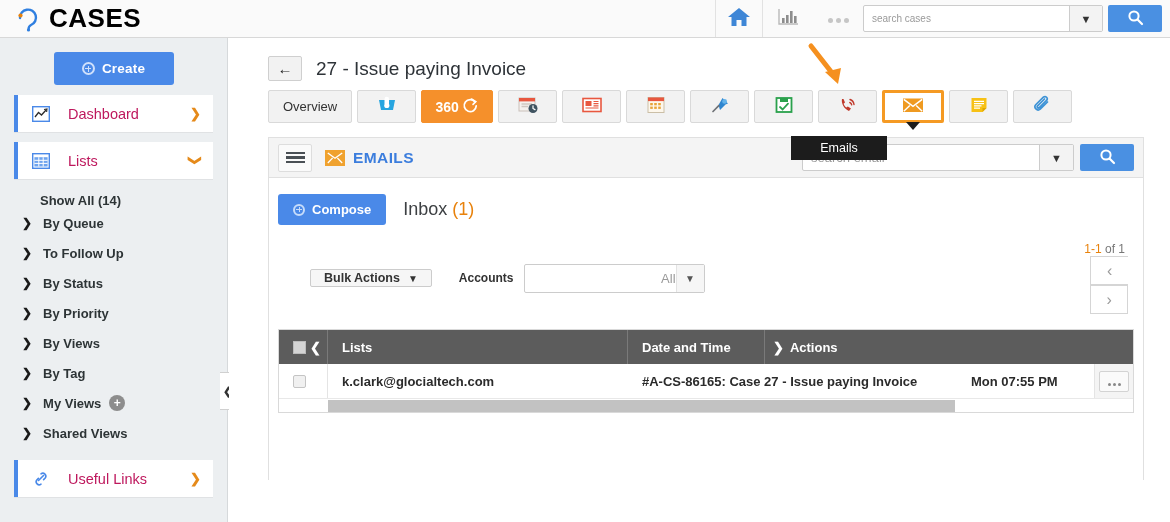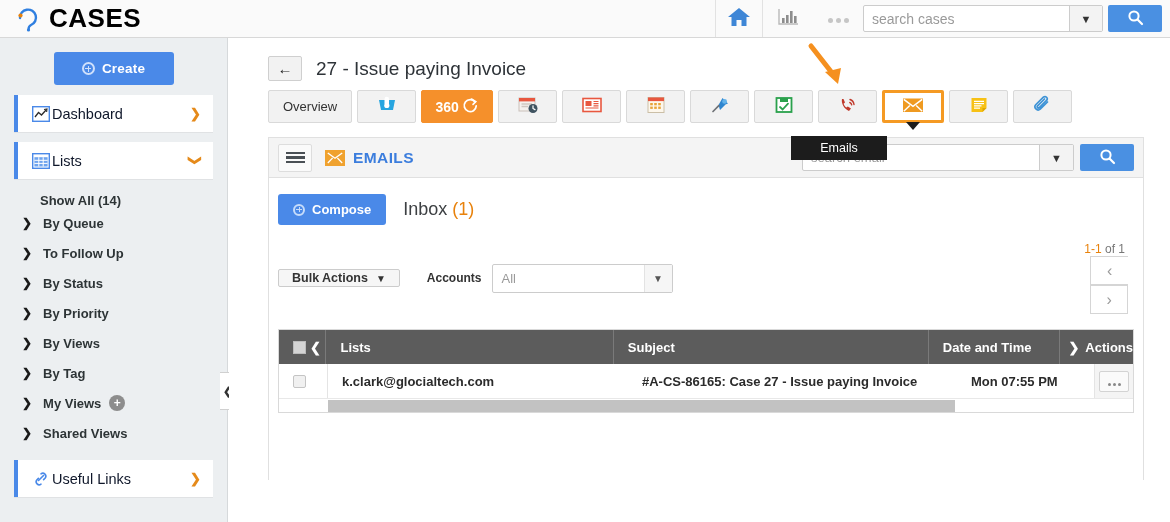--- a/index.html
+++ b/index.html
@@ -26,21 +26,21 @@
   }
   .chart-btn { width:50px; height:37px; display:flex; align-items:center; justify-content:center; }
   .dots-btn { width:50px; height:37px; display:flex; align-items:center; justify-content:center; }
   .dots-btn i { width:5px;height:5px;border-radius:50%;background:#c6c6c6;margin:0 1.5px;display:inline-block;}
   .search-wrap { display:flex; align-items:center; margin-right:8px; }
   .search-box {
     width:240px; height:27px; border:1px solid #ccc; background:#fff;
     display:flex; align-items:center; border-radius:2px;
   }
   .search-box input {
-    border:0; outline:0; width:205px; height:25px; padding:0 8px; font-size:14px;
+    border:0; outline:0; width:205px; height:25px; padding:0 8px; font-size:10px;
     color:#555; font-family:"Liberation Sans", sans-serif; background:transparent;
   }
   .search-box input::placeholder { color:#9a9a9a; }
   .search-caret {
     width:33px; height:25px; border-left:1px solid #ccc; background:#f3f3f3;
     display:flex; align-items:center; justify-content:center; color:#333; font-size:11px;
   }
   .search-go {
     width:54px; height:27px; background:#4a90e2; margin-left:5px; border-radius:2px;
     display:flex; align-items:center; justify-content:center;
@@ -61,21 +61,21 @@
     position:relative; display:inline-block;
   }
   .create-plus:before,.create-plus:after{content:"";position:absolute;background:#cfe0fb;}
   .create-plus:before{left:4px;top:1.5px;width:1.5px;height:6px;}
   .create-plus:after{top:3.7px;left:1.5px;height:1.5px;width:6px;}
 
   .nav-card {
     margin:10px 14px 0 14px; background:#fff; height:37px; border-left:4px solid #4a89e8;
     display:flex; align-items:center; padding:0 12px 0 14px; box-shadow:0 1px 0 rgba(0,0,0,.05);
   }
-  .nav-card .nav-label { color:#0f172a; font-size:14.5px; flex:1; margin-left:2px; }
+  .nav-card .nav-label { color:#be185d; font-size:14.5px; flex:1; margin-left:18px; }
   .nav-card .chev { color:#e58a1a; font-weight:bold; font-size:13px; }
   .nav-icon { width:18px; height:16px; display:inline-block; position:relative; }
 
   .show-all { padding:14px 0 0 40px; font-size:13px; font-weight:bold; color:#2d3436; }
   .sub-item {
     padding:0 0 0 22px; height:30px; display:flex; align-items:center;
     font-size:13px; font-weight:bold; color:#2d3436;
   }
   .sub-item .sc { color:#1a1a1a; font-weight:bold; margin-right:11px; font-size:12px; }
   .plus-badge {
@@ -139,39 +139,39 @@
   .esearch { display:flex; align-items:center; }
   .esearch-box { width:272px; height:27px; border:1px solid #ccc; background:#fff; display:flex; align-items:center; border-radius:2px; }
   .esearch-box input { border:0; outline:0; width:236px; height:25px; padding:0 8px; font-size:13px;
                        color:#555; background:transparent; font-family:"Liberation Sans", sans-serif;}
   .esearch-box input::placeholder { color:#9a9a9a; }
   .esearch-caret { width:34px;height:25px;border-left:1px solid #ccc;background:#f3f3f3;
                    display:flex;align-items:center;justify-content:center;font-size:11px;color:#333;}
   .esearch-go { width:54px;height:27px;background:#4a90e2;margin-left:6px;border-radius:2px;
                 display:flex;align-items:center;justify-content:center;}
 
-  .panel-body { padding:16px 9px 0 9px; }
+  .panel-body { padding:16px 9px 0 9px;text-align:right; }
   .inbox-row { display:flex; align-items:center; }
   .compose-btn {
     height:31px; padding:0 15px; background:#4a89e8; color:#fff; border-radius:3px;
     display:flex; align-items:center; font-size:13px; font-weight:bold;
   }
   .compose-plus {
     width:12px;height:12px;border-radius:50%;border:2px solid #c6dcfa;margin-right:7px;position:relative;
   }
   .compose-plus:before,.compose-plus:after{content:"";position:absolute;background:#c6dcfa;}
   .compose-plus:before{left:3.5px;top:1.2px;width:1.5px;height:5.5px;}
   .compose-plus:after{top:3.4px;left:1.2px;height:1.5px;width:5.5px;}
   .inbox-label { font-size:18px; color:#3d4043; margin-left:17px; }
   .inbox-count { color:#e8820c; }
 
   .actions-row { display:flex; align-items:center; margin-top:17px; }
   .bulk-btn {
     height:18px; padding:4px 13px; border:1px solid #ccc; background:#f6f6f6; border-radius:2px;
-    display:flex; align-items:center; font-size:12.5px; font-weight:bold; color:#333;
+    display:flex; align-items:center; font-size:12.5px; font-weight:bold; color:#333;margin-left:32px;
   }
   .bulk-caret { margin-left:8px; font-size:10px; }
   .accounts-label { font-size:12px; font-weight:bold; color:#333; margin-left:27px; }
   .acct-select {
     margin-left:10px; width:181px; height:29px; border:1px solid #ccc; background:#fff;
     display:flex; align-items:center; border-radius:2px;
   }
   .acct-val { flex:1; padding-left:9px; color:#9a9a9a; font-size:13px; }
   .acct-caret { width:28px; height:27px; border-left:1px solid #e3e3e3; background:#f6f6f6;
                 display:flex; align-items:center; justify-content:center; font-size:10px; color:#555;}
@@ -554,23 +554,20 @@
 
       <div class="tbl">
         <div class="thead">
           <div class="th th-cb">
             <span class="hdr-cb"></span>
             <span class="sort-caret">❮</span>
           </div>
           <div class="th th-from">
             <span>Lists</span>
           </div>
-          <div class="th th-subject">
-            <span>Subject</span>
-          </div>
           <div class="th th-date">
             <span>Date and Time</span>
           </div>
           <div class="th th-actions">
             <span class="sort-caret" style="margin:0 6px 0 0;">❯</span>
             <span>Actions</span>
           </div>
         </div>
 
         <div class="trow">

